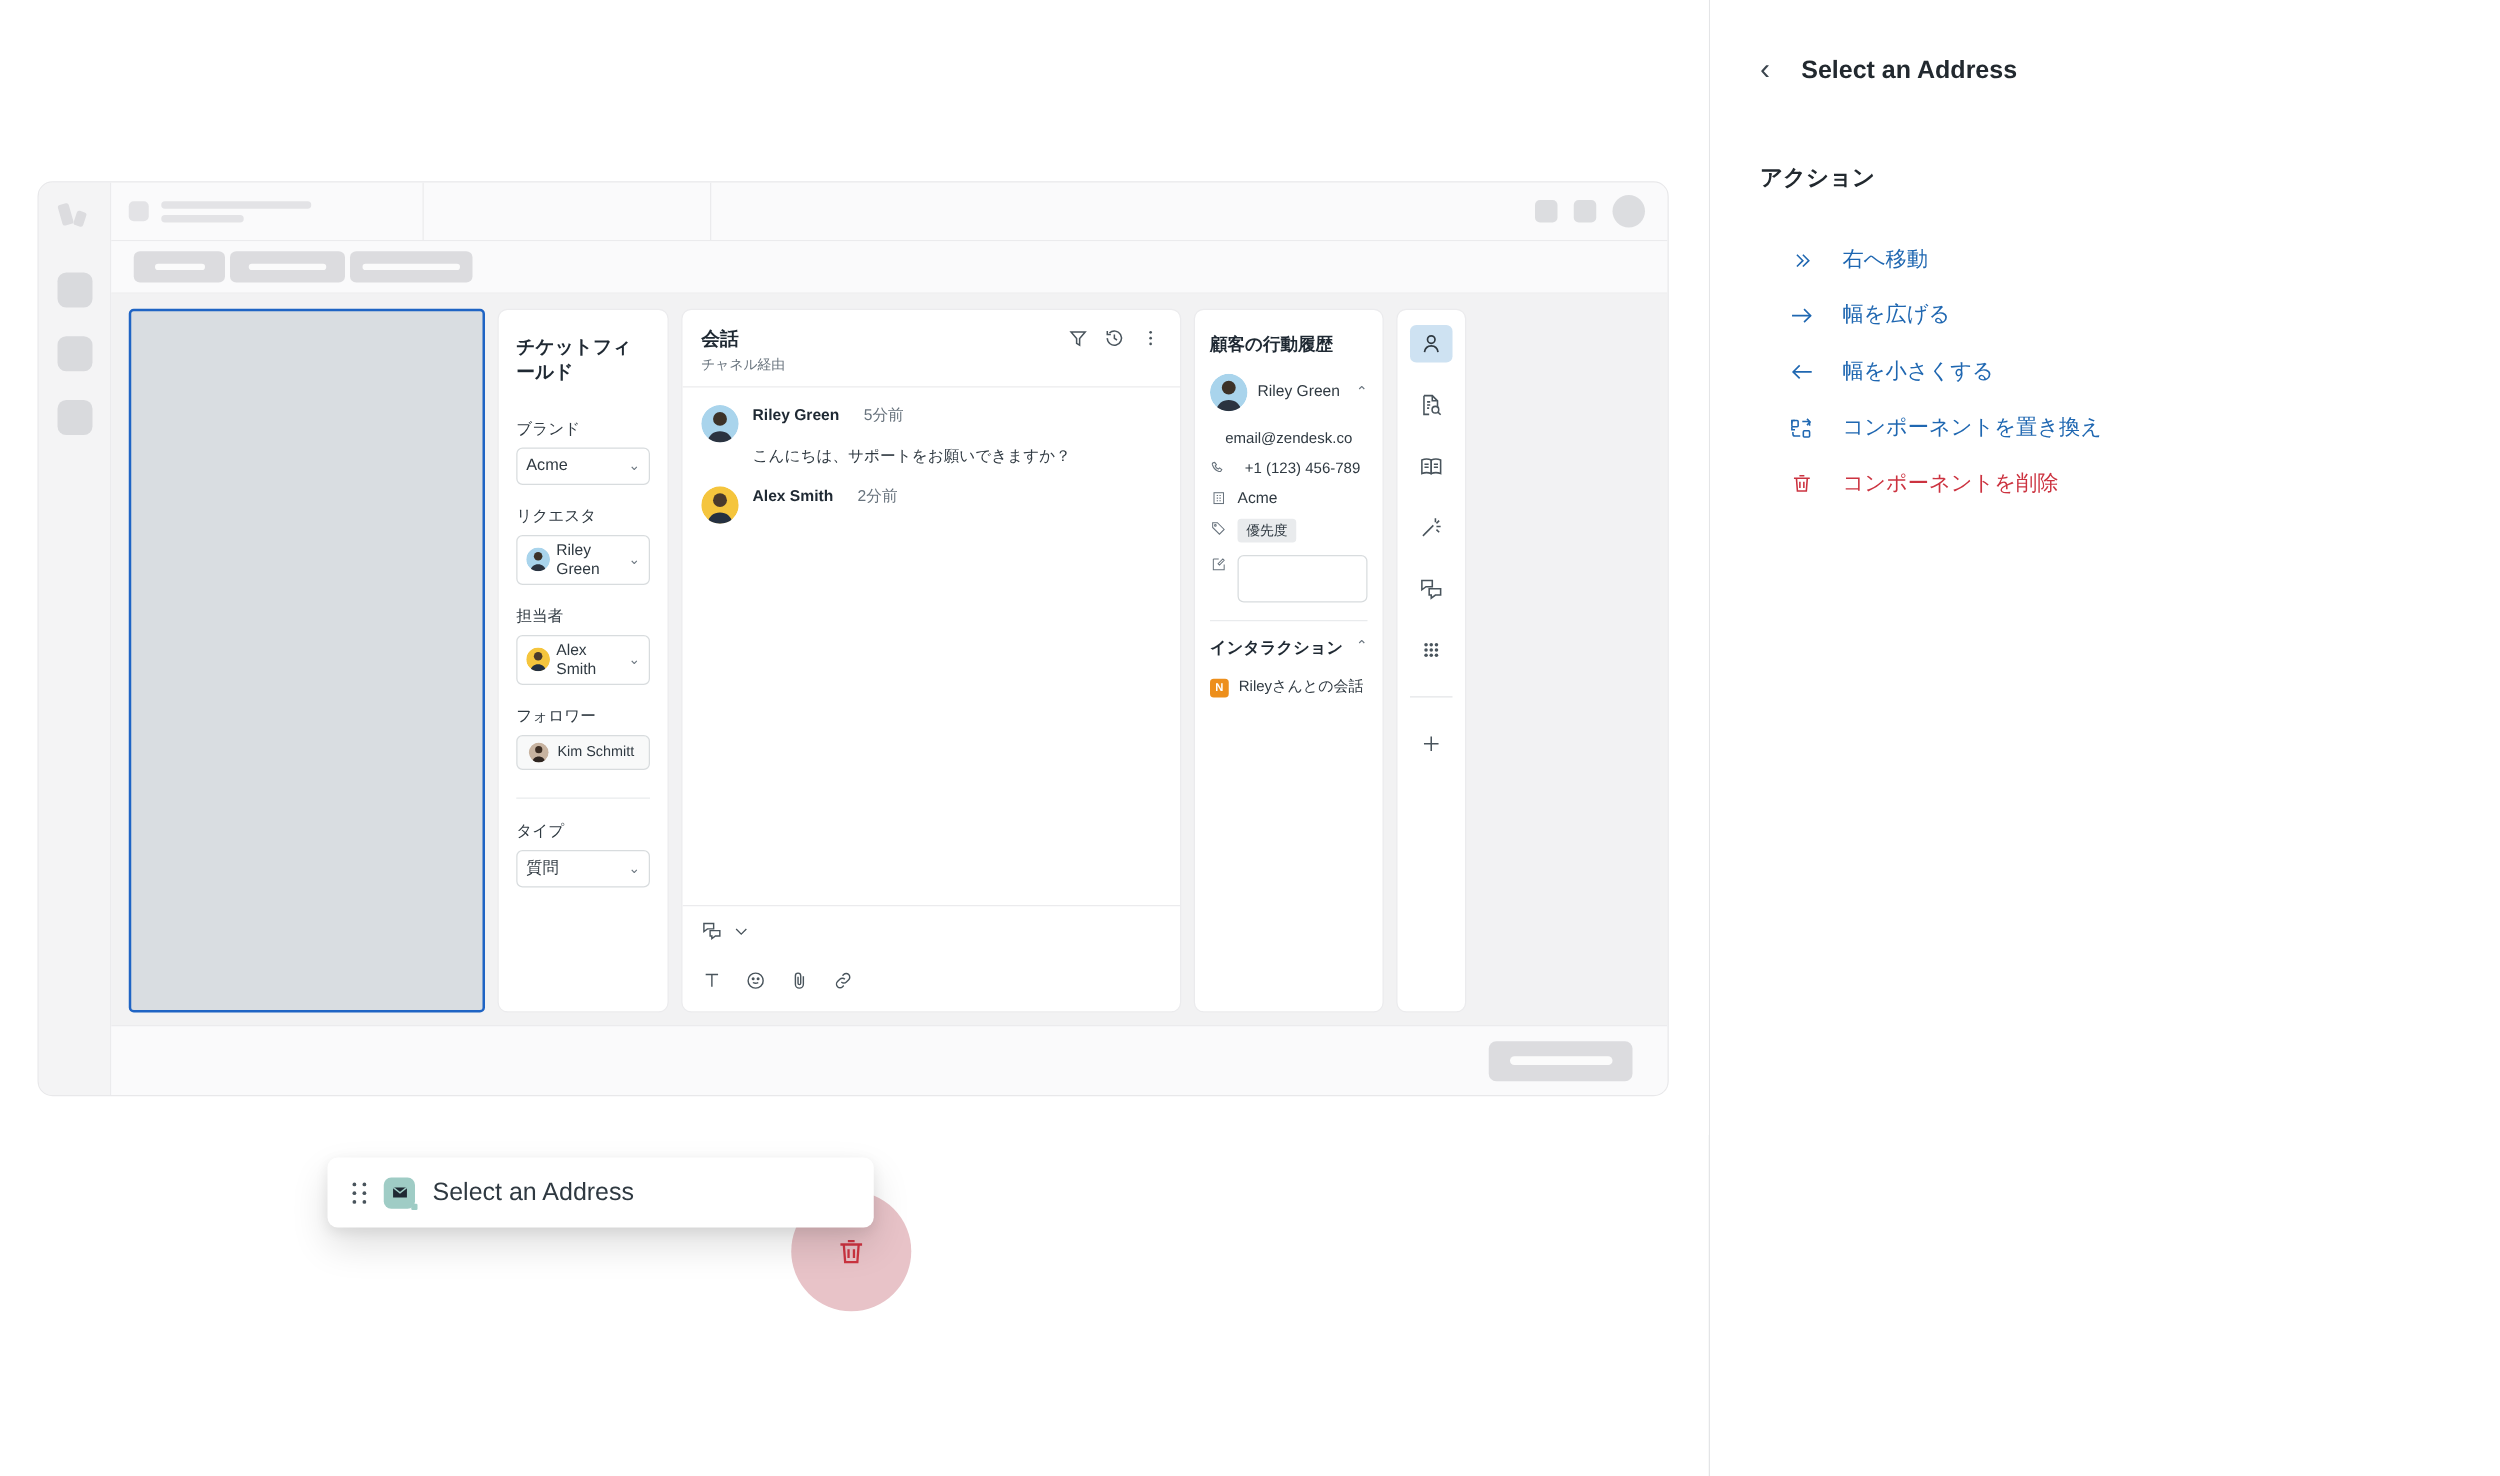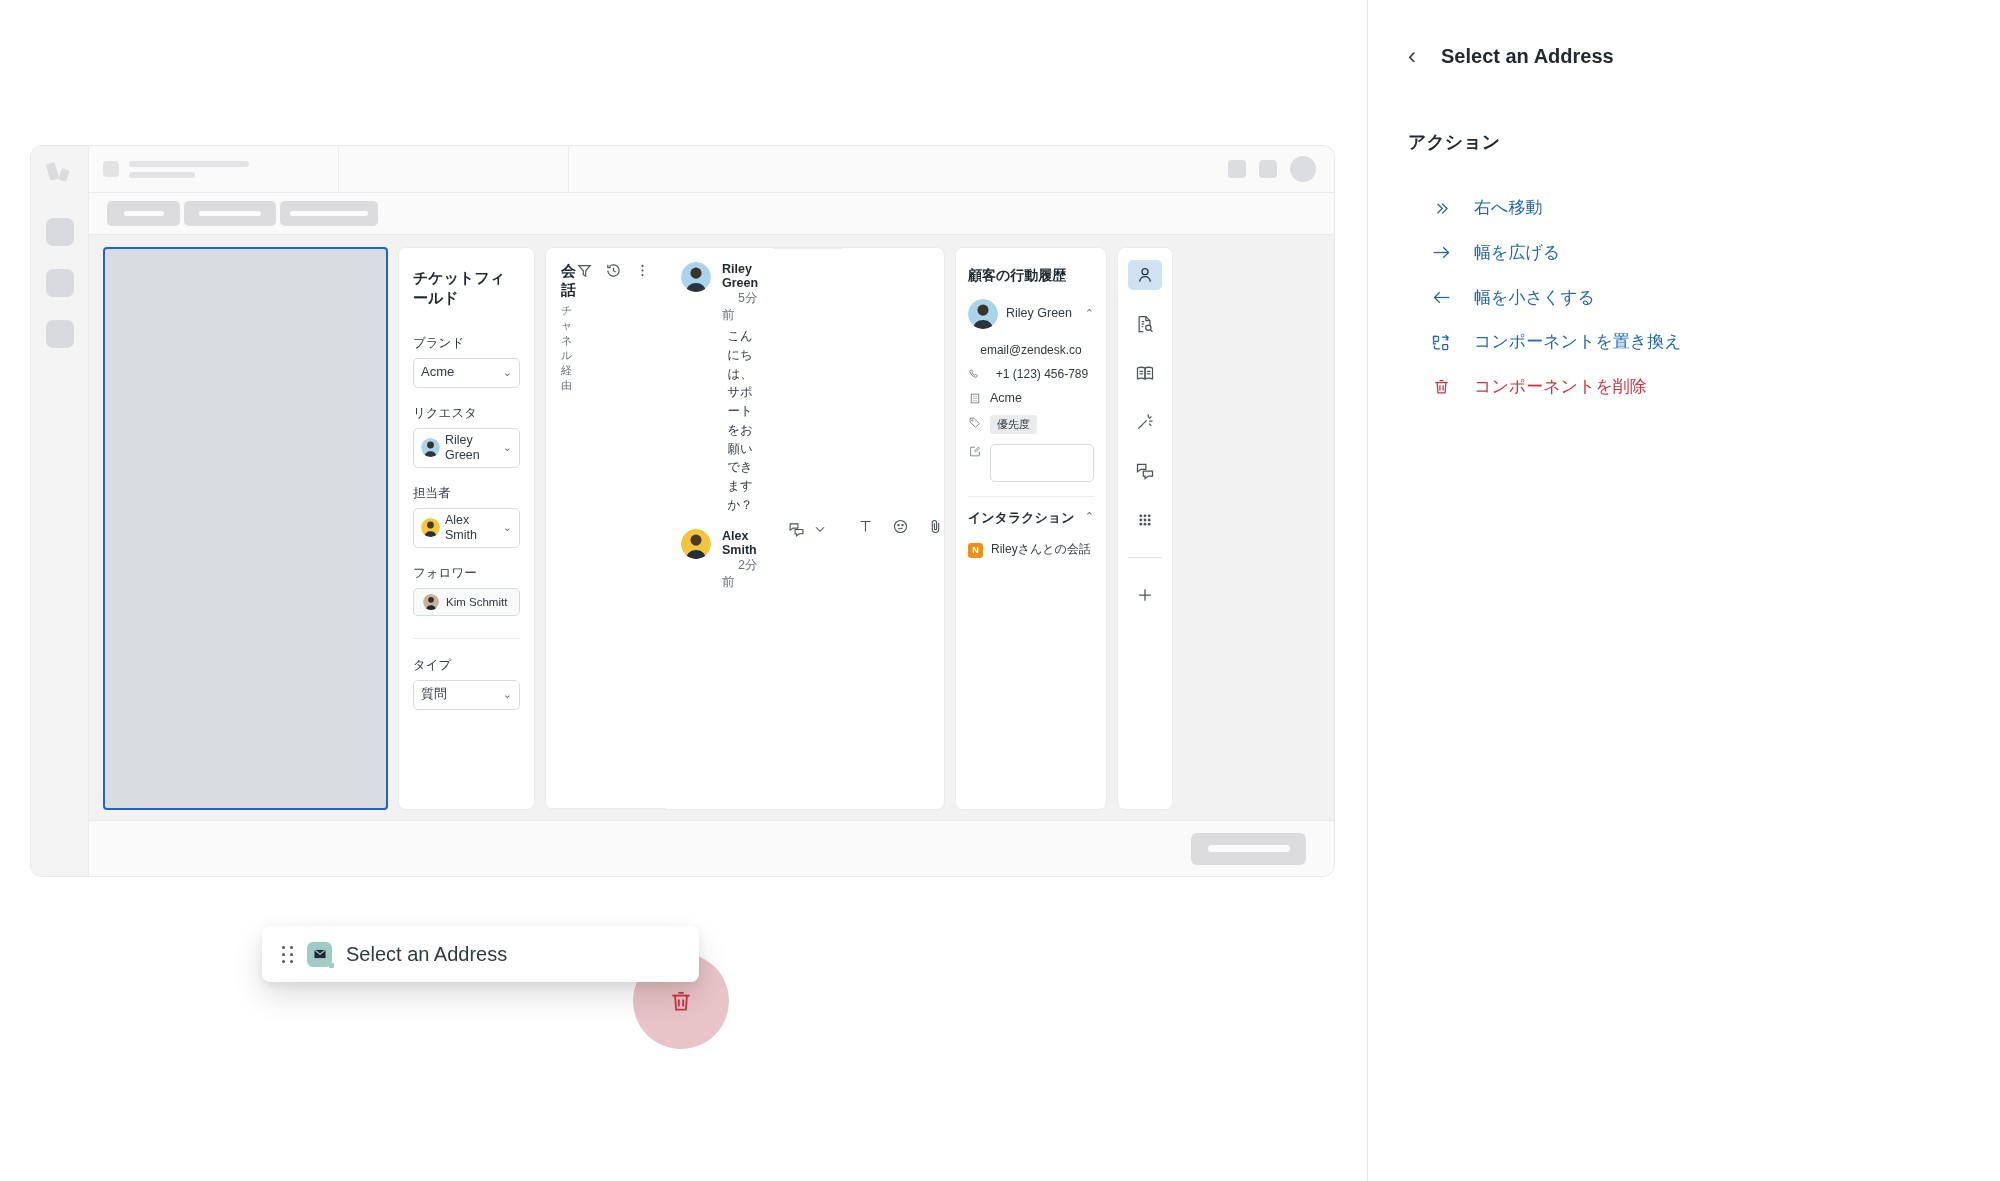--- a/index.html
+++ b/index.html
@@ -81,21 +81,21 @@
     width: 285px; background: #d9dde1;
     border: 2px solid #1f64c4; border-radius: 4px;
     align-self: stretch; margin-bottom: 10px;
   }
 
   .panel {
     background: #ffffff; border: 1px solid #ebebed; border-radius: 8px;
     margin-bottom: 10px; overflow: hidden;
   }
   .panel-fields { width: 137px; padding: 20px 14px; }
-  .panel-conv { width: 400px; display:flex; flex-direction:row; }
+  .panel-conv { width: 400px; display:flex; flex-direction:column; }
   .panel-cust { width: 152px; padding: 18px 12px 0 12px; }
 
   .fields-title { font-size: 15px; font-weight: 700; color: #1f2933; line-height: 1.35; margin-bottom: 26px;}
   .field-label { font-size: 12.5px; color: #2f3941; margin-bottom: 6px; }
   .field-group { margin-bottom: 17px; }
   .select {
     border: 1px solid #d8dcde; border-radius: 5px; background: #fff;
     height: 30px; display: flex; align-items: center; padding: 0 7px;
     font-size: 13px; color: #2f3941; justify-content: space-between; gap: 4px;
   }
@@ -117,21 +117,21 @@
   .conv-head { padding: 14px 15px 10px 15px; border-bottom: 1px solid #ebebed; }
   .conv-head-row { display: flex; align-items: flex-start; }
   .conv-title { font-size: 15px; font-weight: 700; color: #1f2933; }
   .conv-sub { font-size: 11px; color: #68737d; margin-top: 3px;}
   .conv-actions { margin-left: auto; display: flex; align-items: center; gap: 12px; color: #49545c; }
   .conv-list { flex: 1; padding: 14px 15px; }
   .msg { display: flex; gap: 11px; margin-bottom: 14px; }
   .msg-body { min-width: 0; }
   .msg-name { font-size: 12.5px; font-weight: 700; color: #1f2933; }
   .msg-time { font-size: 12.5px; font-weight: 400; color: #68737d; margin-left: 16px; }
-  .msg-text { font-size: 12.5px; color: #2f3941; line-height: 1.5; margin-top: 3px; text-align: center; }
+  .msg-text { font-size: 12.5px; color: #2f3941; line-height: 1.5; margin-top: 15px; text-align: center; }
   .composer-top { border-top: 1px solid #ebebed; padding: 11px 15px; display:flex; align-items:center; gap:8px; color:#49545c;}
   .composer-bottom { padding: 12px 15px 16px 15px; display: flex; align-items: center; gap: 18px; color: #49545c; }
 
   
   .cust-title { font-size: 14px; font-weight: 700; color: #1f2933; line-height: 1.35; margin-bottom: 14px; }
   .cust-person { display: flex; align-items: center; gap: 8px; margin-bottom: 14px; }
   .cust-person .nm { font-size: 12.5px; color: #2f3941; line-height: 1.2; }
   .cust-person .caret { margin-left: auto; color: #68737d; font-size: 11px; }
   .cust-row { display: flex; align-items: flex-start; gap: 8px; margin-bottom: 10px; font-size: 12px; color: #2f3941; }
   .cust-row .ico { color: #68737d; flex: 0 0 14px; margin-top: 1px; }
@@ -192,21 +192,21 @@
     flex: 1; height: 1181px; background: #ffffff;
     border-left: 1px solid #e4e5e7;
     padding: 40px 0 0 0;
   }
   .side-head { display: flex; align-items: center; gap: 25px; padding: 0 34px 0 40px; height: 32px; }
   .back-chevron { color: #3b454e; font-size: 24px; line-height: 1; font-weight: 300; cursor: pointer; }
   .side-title { font-size: 20px; font-weight: 700; color: #22292f; }
   .side-section-title { font-size: 18px; font-weight: 700; color: #22292f; padding: 0 40px; margin-top: 58px; }
   .action-list { margin-top: 32px; }
   .action-item {
-    display: flex; align-items: center; gap: 22px;
+    display: flex; gap: 22px;
     padding: 12px 40px 12px 62px; color: #1f67b1; font-size: 17px; cursor: pointer;
   }
   .action-item .aico { width: 22px; display:flex; align-items:center; justify-content:center; flex:0 0 22px; }
   .action-item.danger { color: #cc3340; }
   .action-item .lbl { line-height: 1.2; }
 </style>
 </head>
 <body>
 
 <div class="root">

